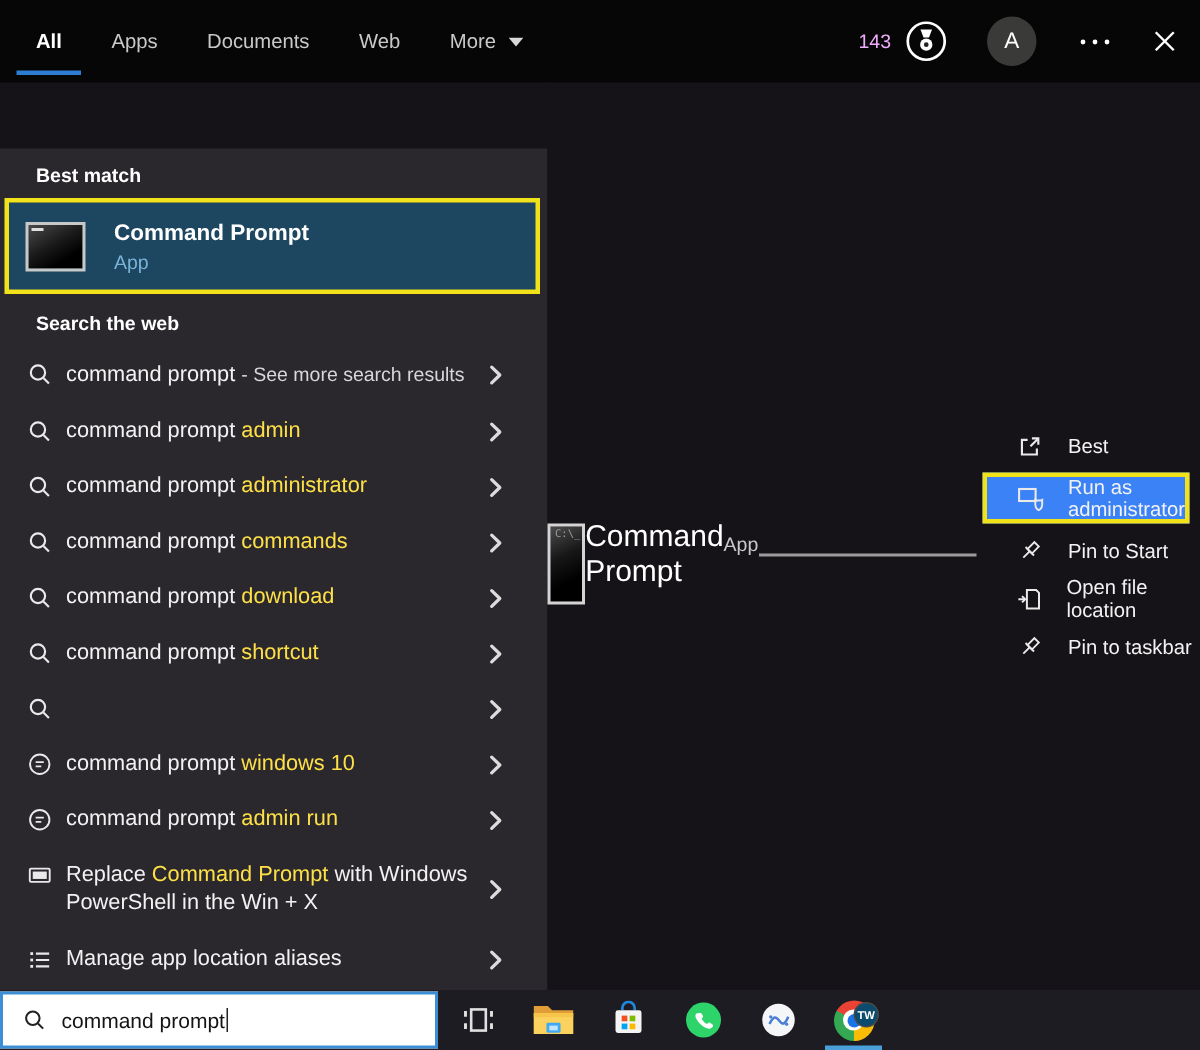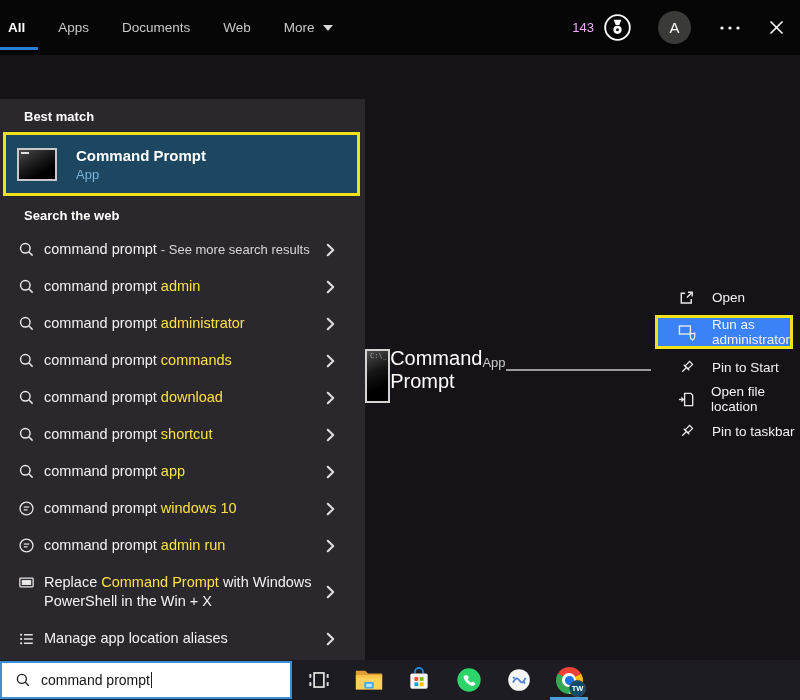--- a/index.html
+++ b/index.html
@@ -2,21 +2,21 @@
 <html style="--accent: #2d7dd2; --hl-yellow: #f2e21a; --bm-bg: #1d4660; --sb-blue: #3c8fd4; --tb-active: #4a9eda;"><head>
 <meta charset="utf-8">
 <style>
   html,body{margin:0;padding:0;width:800px;height:700px;overflow:hidden;
     background:#151318;font-family:"Liberation Sans",sans-serif;}
   .screen{position:relative;width:800px;height:700px;}
 
   
   .topbar{position:absolute;top:0;left:0;width:100%;height:55px;background:#060606;
     display:flex;align-items:center;justify-content:space-between;z-index:6;}
-  .tabs{display:flex;align-items:center;height:100%;padding-left:8px;gap:33px;}
+  .tabs{display:flex;align-items:center;height:100%;padding-left:24px;gap:33px;}
   .tab{position:relative;color:#c9c9c9;font-size:13.5px;height:100%;
     display:flex;align-items:center;cursor:pointer;white-space:nowrap;}
   .tab.active{color:#fff;font-weight:bold;}
   .tab.active::after{content:"";position:absolute;left:-13px;right:-13px;bottom:5px;
     height:3px;background:var(--accent,#2d7dd2);}
   .tab .dd{margin-left:8px;display:flex;}
   .topbar-right{display:flex;align-items:center;padding-right:16px;}
   .rewards-count{color:#f0abfc;font-size:13px;margin-right:9px;}
   .rewards-icon{display:flex;margin-right:26px;cursor:pointer;}
   .avatar{width:33px;height:33px;border-radius:50%;background:#3a3a38;color:#fff;
@@ -80,21 +80,21 @@
   .sb-icon{margin:0 10px 0 13px;display:flex;}
   .sb-text{font-size:14px;color:#141414;}
   .caret{width:1px;height:16px;background:#222;margin-left:1px;}
   .tb-icons{display:flex;align-items:center;height:100%;margin-left:12px;gap:20px;}
   .tb-icon{position:relative;width:30px;height:40px;display:flex;align-items:center;
     justify-content:center;cursor:pointer;}
   .chrome-ball{width:27px;height:27px;border-radius:50%;position:relative;
     background:conic-gradient(from 60deg,#fbbc05 0 120deg,#34a853 0 240deg,#ea4335 0 360deg);}
   .chrome-ball::before{content:"";position:absolute;inset:6.5px;background:#fff;border-radius:50%;}
   .chrome-ball::after{content:"";position:absolute;inset:9px;background:#1a73e8;border-radius:50%;}
-  .tb-badge{position:absolute;right:-2px;bottom:3px;width:15px;height:15px;border-radius:50%;
+  .tb-badge{position:absolute;right:-2px;bottom:15px;width:15px;height:15px;border-radius:50%;
     background:#0c4a6e;color:#fff;font-size:7.5px;font-weight:bold;display:flex;
     align-items:center;justify-content:center;border:1px solid #4a4a4a;z-index:2;}
   .tb-underline{position:absolute;bottom:0;left:-4px;right:-4px;height:3px;
     background:var(--tb-active,#4a9eda);}
 </style>
 </head>
 <body>
 
 <div class="screen">
 
@@ -243,21 +243,20 @@
             </svg>
           </span>
         </div>
         <div class="row">
           <span class="row-icon">
             <svg width="17" height="17" viewBox="0 0 20 20" fill="none">
               <circle cx="8.6" cy="8.6" r="5.6" stroke="#e9e9e9" stroke-width="1.7"></circle>
               <line x1="12.9" y1="12.9" x2="17.2" y2="17.2" stroke="#e9e9e9" stroke-width="1.7"></line>
             </svg>
           </span>
-          <div class="row-text"><span class="">command prompt </span><span class="b">app</span></div>
           <span class="chev">
             <svg width="9" height="15" viewBox="0 0 10 16" fill="none">
               <polyline points="2,2.2 8,8 2,13.8" stroke="#dcdcdc" stroke-width="2.4" stroke-linecap="round" stroke-linejoin="round"></polyline>
             </svg>
           </span>
         </div>
         <div class="row">
           <span class="row-icon">
             <svg width="17" height="17" viewBox="0 0 20 20" fill="none">
               <circle cx="10" cy="10" r="7.6" stroke="#e9e9e9" stroke-width="1.5"></circle>
@@ -333,21 +332,21 @@
     <div class="divider"></div>
     <div class="actions" id="actions">
         <div class="action-row">
           <span class="a-icon">
             <svg width="19" height="19" viewBox="0 0 20 20" fill="none">
               <path d="M8.5 5.5 H4.5 V15.8 H15 V11.5" stroke="#e9e9e9" stroke-width="1.5"></path>
               <polyline points="11.5,4.5 16,4.5 16,9" stroke="#e9e9e9" stroke-width="1.5"></polyline>
               <line x1="16" y1="4.5" x2="10.5" y2="10" stroke="#e9e9e9" stroke-width="1.5"></line>
             </svg>
           </span>
-          <span>Open</span>
+          <span>Best</span>
         </div>
         <div class="action-row highlighted">
           <span class="a-icon">
             <svg width="20" height="20" viewBox="0 0 20 20" fill="none">
               <rect x="2.4" y="4" width="11" height="8" stroke="#e9e9e9" stroke-width="1.4"></rect>
               <path d="M13.2 11.2 q2.3 1 4.6 0 v3.1 q0 2.6 -2.3 3.8 q-2.3 -1.2 -2.3 -3.8 z" stroke="#e9e9e9" stroke-width="1.3"></path>
             </svg>
           </span>
           <span>Run as administrator</span>
         </div>

